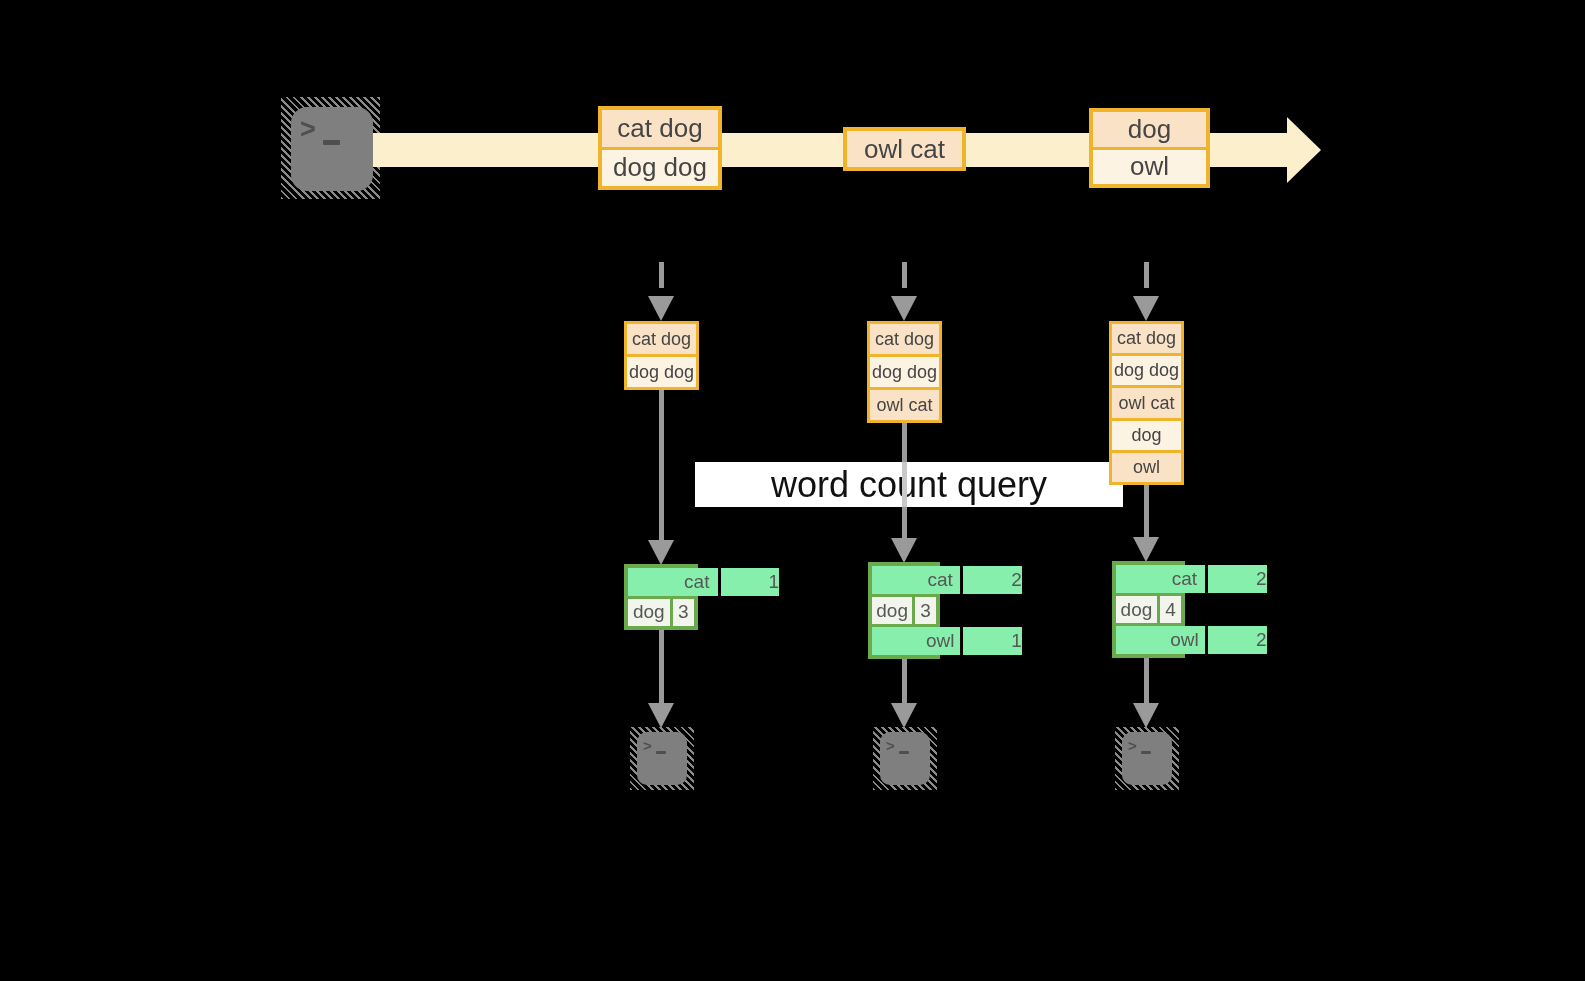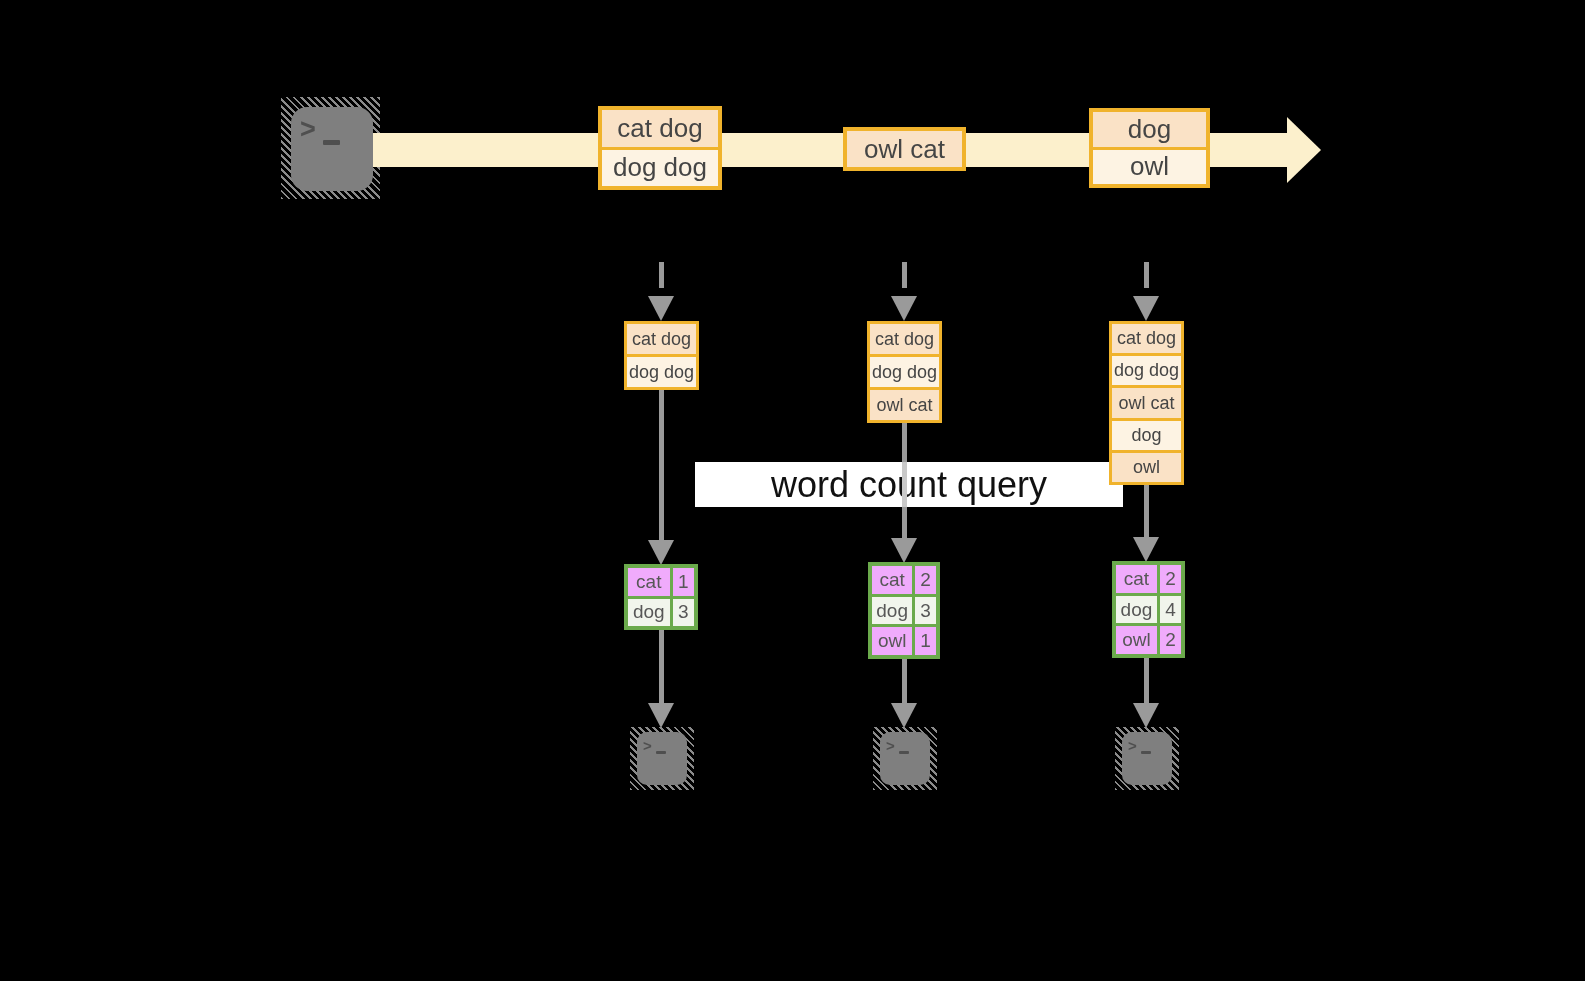--- a/index.html
+++ b/index.html
@@ -66,21 +66,21 @@
   .gtable{
     border:4px solid #6BAA4C;background:#6BAA4C;display:flex;flex-direction:column;z-index:4;
   }
   .gtable .trow{flex:1;display:flex;}
   .gtable .trow.tsep{margin-top:3px;}
   .gtable .cell{
     display:flex;align-items:center;justify-content:center;color:#575757;font-size:19px;
   }
   .gtable .cell.word{flex:0 0 63%;}
   .gtable .cell.count{flex:1;margin-left:3px;}
-  .cell.dark{background:#f0abfc;}
+  .cell.dark{background:#86efac;padding-left:48px;}
   .cell.light{background:#F1F5EC;}
 </style>
 </head>
 <body>
 
 <div class="canvas">
 
   <div class="abs hatch" style="left:281px;top:97px;width:99px;height:102px;">
     <div class="term-inner" style="left:10px;top:10px;width:82px;height:84px;">
       <span class="prompt" style="left:9px;top:9px;font-size:27px;">&gt;</span>

